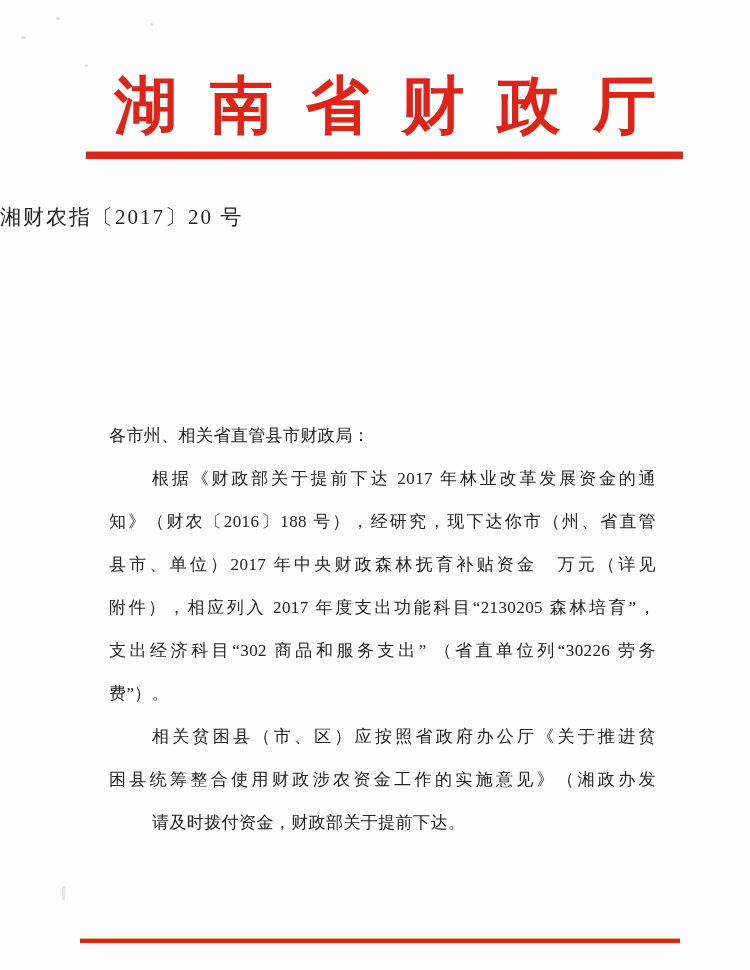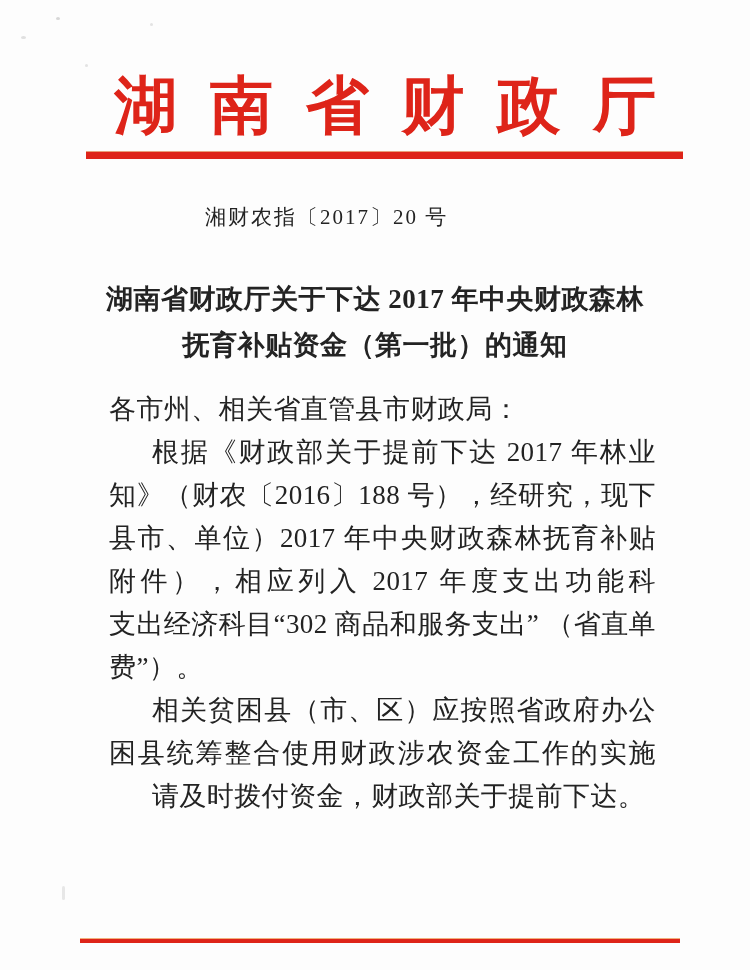--- a/index.html
+++ b/index.html
@@ -35,32 +35,32 @@
     white-space:nowrap;
   }
   .rule-top{
     position:absolute;left:86px;top:152px;width:597px;height:5px;
     background:var(--red);
     border-bottom:2px solid var(--red);
     box-shadow:0 -1px 0 #e8a07a;
   }
   .doc-no{
     position:absolute;top:203px;left:0;right:97px;
-    text-align:center;
+    text-align:left;
     font-size:21px;letter-spacing:2px;
   }
   .doc-title{
     position:absolute;top:276px;left:0;right:0;
     text-align:center;
     font-size:27px;font-weight:700;line-height:46px;
     letter-spacing:.5px;
   }
   .body-block{
-    position:absolute;top:388px;left:109px;width:547px;
-    font-size:27px;letter-spacing:.4px;
+    position:absolute;top:414px;left:109px;width:547px;
+    font-size:17px;letter-spacing:.4px;
   }
   .ln{
     height:43px;line-height:43px;
     white-space:nowrap;
   }
   .ln.j{
     white-space:normal;
     text-align:justify;
     text-align-last:justify;
     text-justify:inter-character;
@@ -83,24 +83,20 @@
   <div class="speck s3"></div>
   <div class="speck s4"></div>
   <div class="speck s5"></div>
 
   <div class="agency">湖 南 省 财 政 厅</div>
 
   <div class="rule-top"></div>
 
   <div class="doc-no">湘财农指〔2017〕20 号</div>
 
-  <div class="doc-title">
-    <div>湖南省财政厅关于下达 2017 年中央财政森林</div>
-    <div>抚育补贴资金（第一批）的通知</div>
-  </div>
 
   <div class="body-block">
     <div class="ln">各市州、相关省直管县市财政局：</div>
     <div class="ln j i">根据《财政部关于提前下达 2017 年林业改革发展资金的通</div>
     <div class="ln j">知》（财农〔2016〕188 号），经研究，现下达你市（州、省直管</div>
     <div class="ln j">县市、单位）2017 年中央财政森林抚育补贴资金　万元（详见</div>
     <div class="ln j">附件），相应列入 2017 年度支出功能科目“2130205 森林培育”，</div>
     <div class="ln j">支出经济科目“302 商品和服务支出” （省直单位列“30226 劳务</div>
     <div class="ln">费”）。</div>
     <div class="ln j i">相关贫困县（市、区）应按照省政府办公厅《关于推进贫</div>

